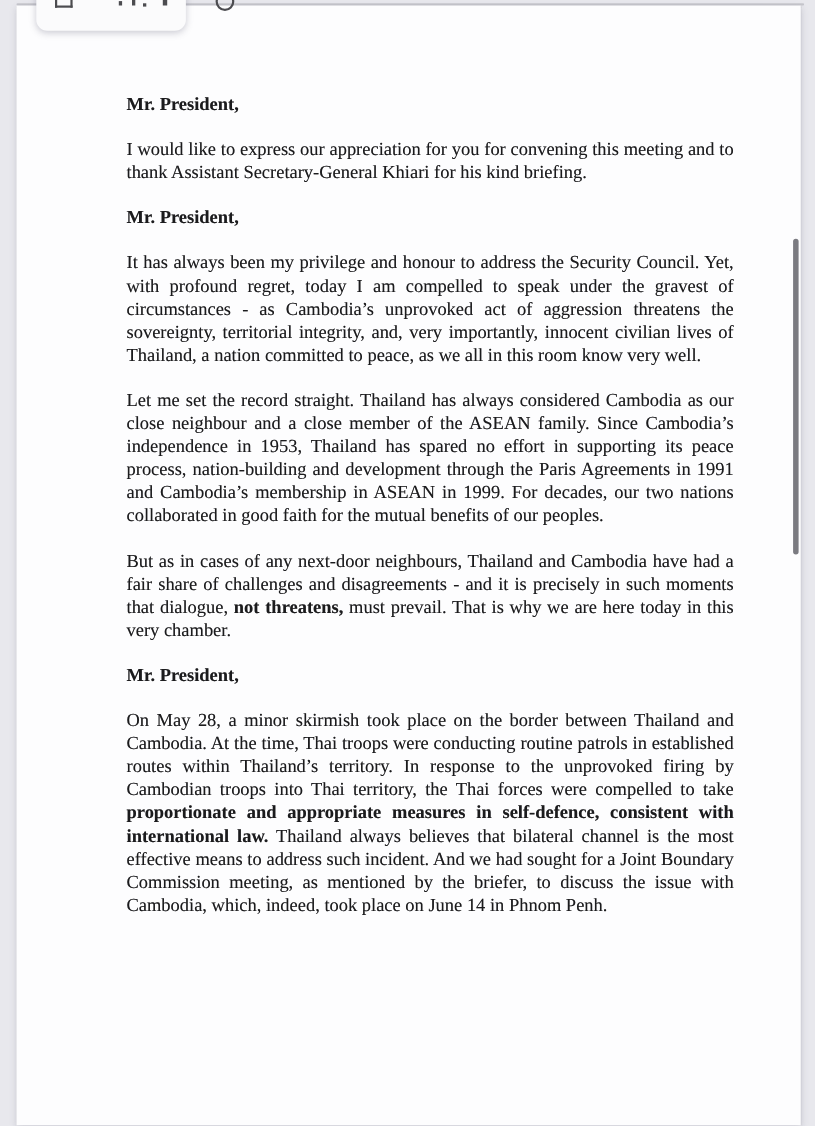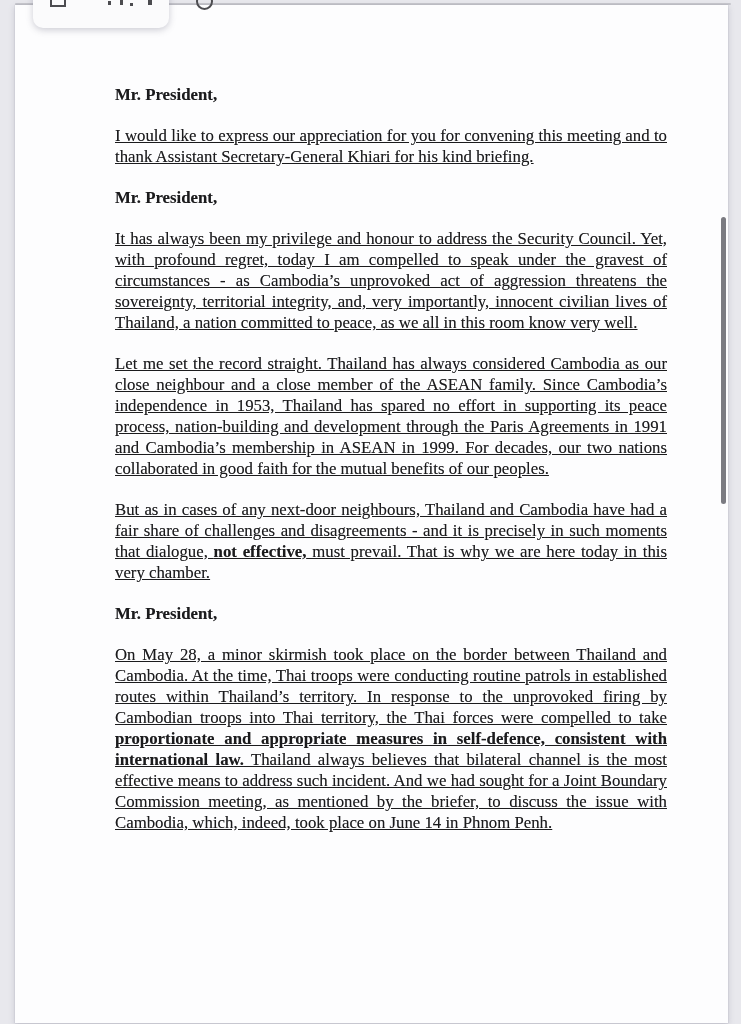--- a/index.html
+++ b/index.html
@@ -44,21 +44,20 @@
     line-height: 21px;
     color: #1b1b1d;
     text-shadow: 0 0 0.5px rgba(27,27,29,0.45);
   }
   .block { margin: 0; }
   .block + .block { margin-top: 20px; }
   .heading { font-weight: bold; }
   .para {
     text-align: justify;
     text-justify: inter-word;
-    text-decoration: underline;
   }
   .para .bold-run { font-weight: bold; }
   .floating-toolbar {
     position: absolute;
     left: 33px;
     top: -17px;
     width: 136px;
     height: 45px;
     background: #fbfbfc;
     border-radius: 10px;
@@ -99,21 +98,21 @@
   <div class="top-hairline"></div>
 
   <div class="page">
     <div class="content">
 
     <div class="block heading">Mr. President,</div>
         <div class="block para"><span class="plain-run">I would like to express our appreciation for you for convening this meeting and to thank Assistant Secretary-General Khiari for his kind briefing.</span></div>
         <div class="block heading">Mr. President,</div>
         <div class="block para"><span class="plain-run">It has always been my privilege and honour to address the Security Council. Yet, with profound regret, today I am compelled to speak under the gravest of circumstances - as Cambodia’s unprovoked act of aggression threatens the sovereignty, territorial integrity, and, very importantly, innocent civilian lives of Thailand, a nation committed to peace, as we all in this room know very well.</span></div>
         <div class="block para"><span class="plain-run">Let me set the record straight. Thailand has always considered Cambodia as our close neighbour and a close member of the ASEAN family. Since Cambodia’s independence in 1953, Thailand has spared no effort in supporting its peace process, nation-building and development through the Paris Agreements in 1991 and Cambodia’s membership in ASEAN in 1999. For decades, our two nations collaborated in good faith for the mutual benefits of our peoples.</span></div>
-        <div class="block para"><span class="plain-run">But as in cases of any next-door neighbours, Thailand and Cambodia have had a fair share of challenges and disagreements - and it is precisely in such moments that dialogue, </span><span class="bold-run">not effective,</span><span class="plain-run"> must prevail. That is why we are here today in this very chamber.</span></div>
+        <div class="block para"><span class="plain-run">But as in cases of any next-door neighbours, Thailand and Cambodia have had a fair share of challenges and disagreements - and it is precisely in such moments that dialogue, </span><span class="bold-run">not threatens,</span><span class="plain-run"> must prevail. That is why we are here today in this very chamber.</span></div>
         <div class="block heading">Mr. President,</div>
         <div class="block para"><span class="plain-run">On May 28, a minor skirmish took place on the border between Thailand and Cambodia. At the time, Thai troops were conducting routine patrols in established routes within Thailand’s territory. In response to the unprovoked firing by Cambodian troops into Thai territory, the Thai forces were compelled to take </span><span class="bold-run">proportionate and appropriate measures in self-defence, consistent with international law.</span><span class="plain-run"> Thailand always believes that bilateral channel is the most effective means to address such incident. And we had sought for a Joint Boundary Commission meeting, as mentioned by the briefer, to discuss the issue with Cambodia, which, indeed, took place on June 14 in Phnom Penh.</span></div>
       </div>
   </div>
 
   <div class="floating-toolbar"></div>
   <div class="glyph glyph-bracket"></div>
   <div class="glyph glyph-dot-a"></div>
   <div class="glyph glyph-stroke-a"></div>
   <div class="glyph glyph-dot-b"></div>

